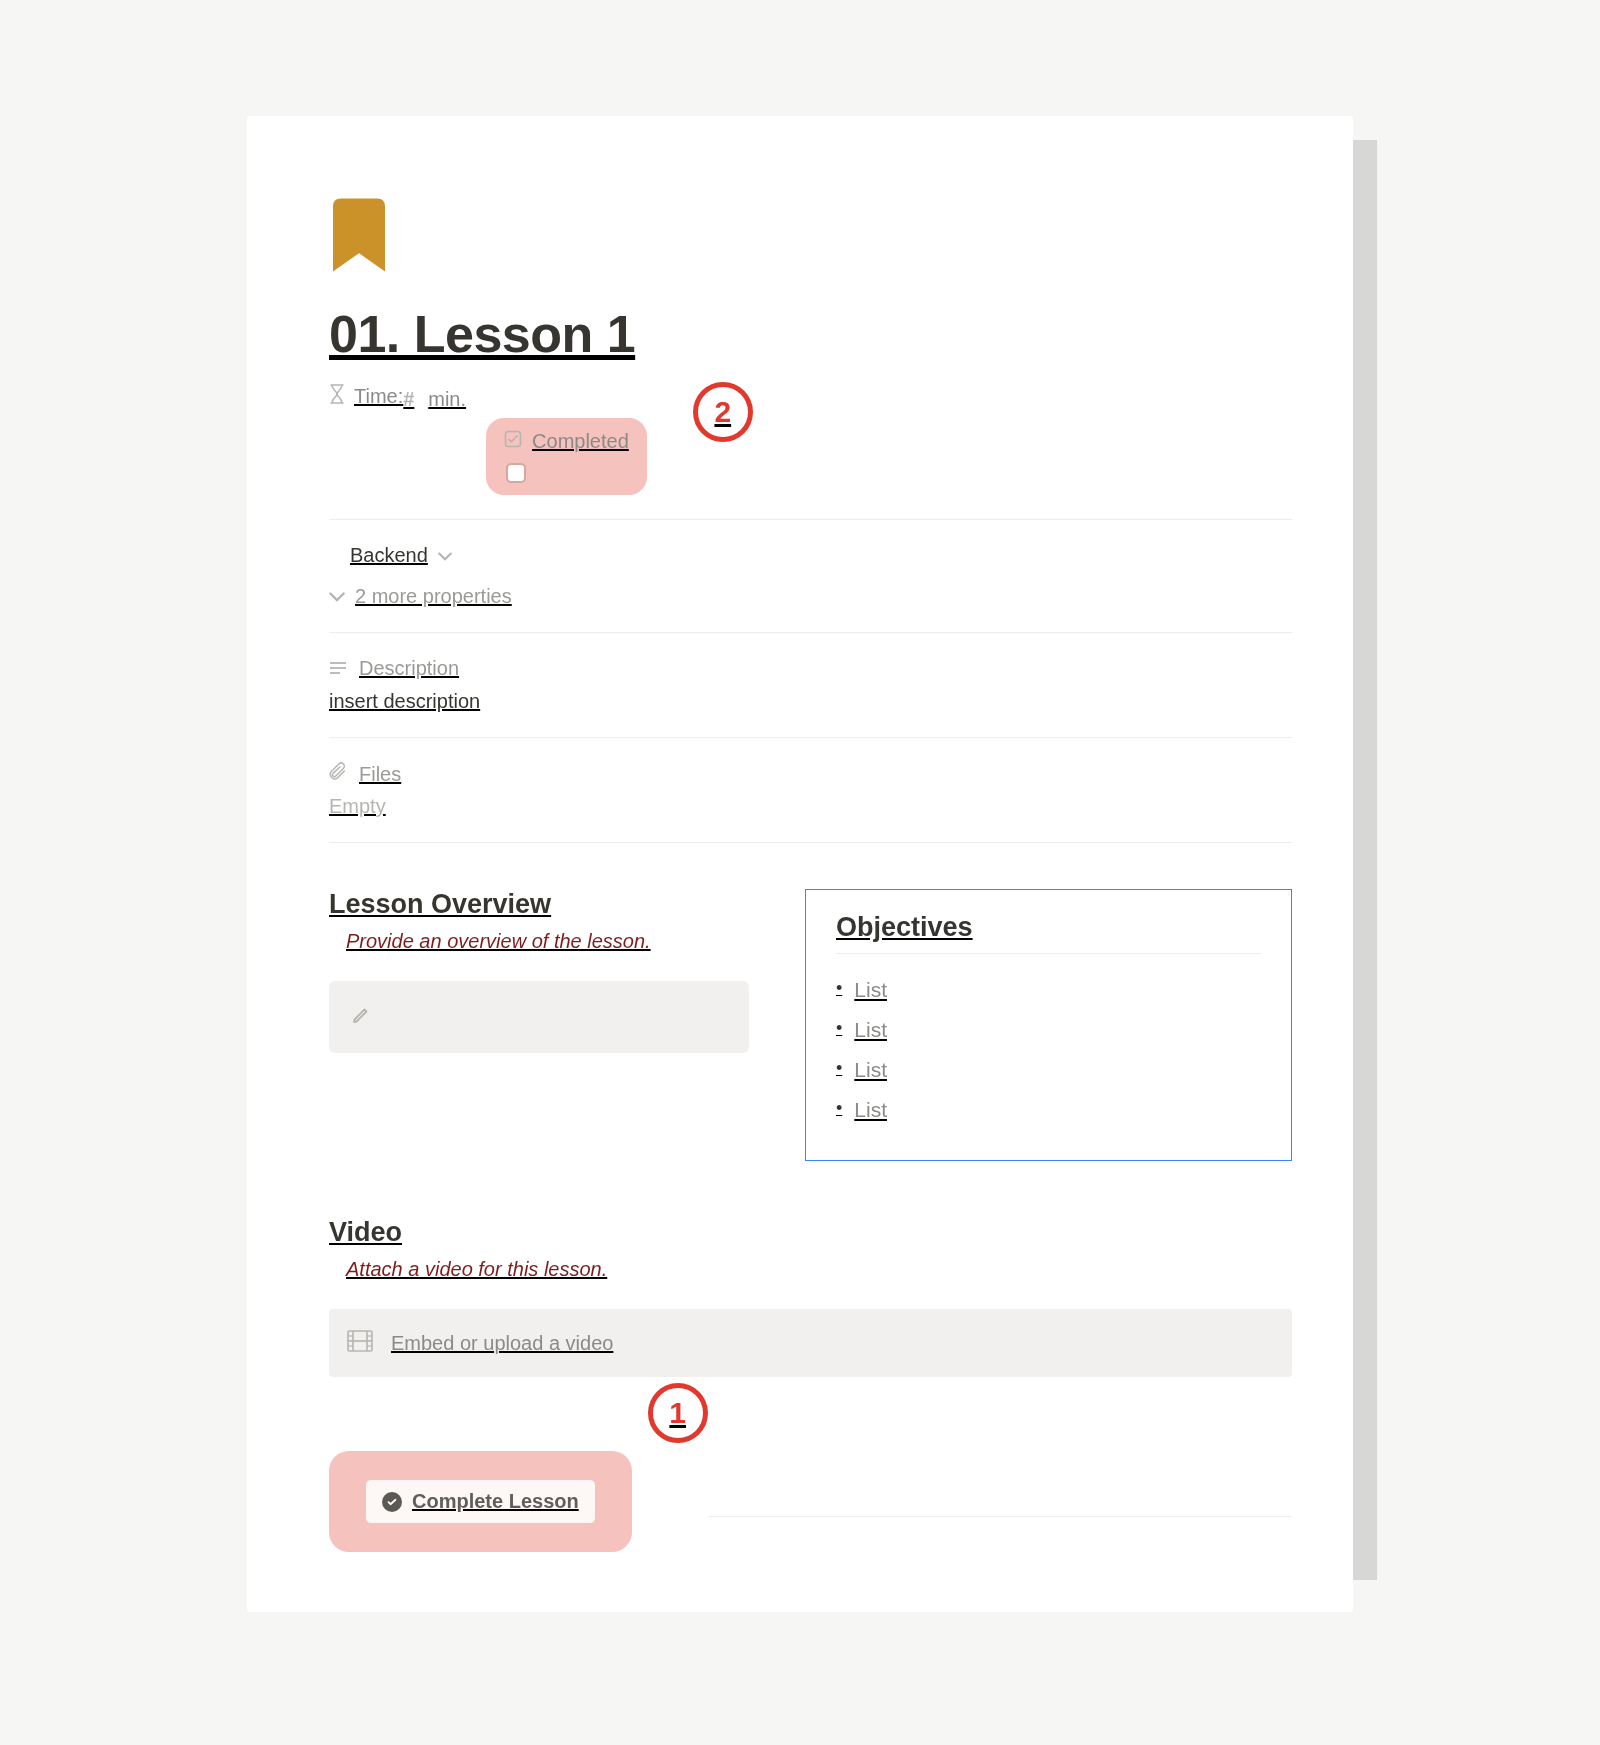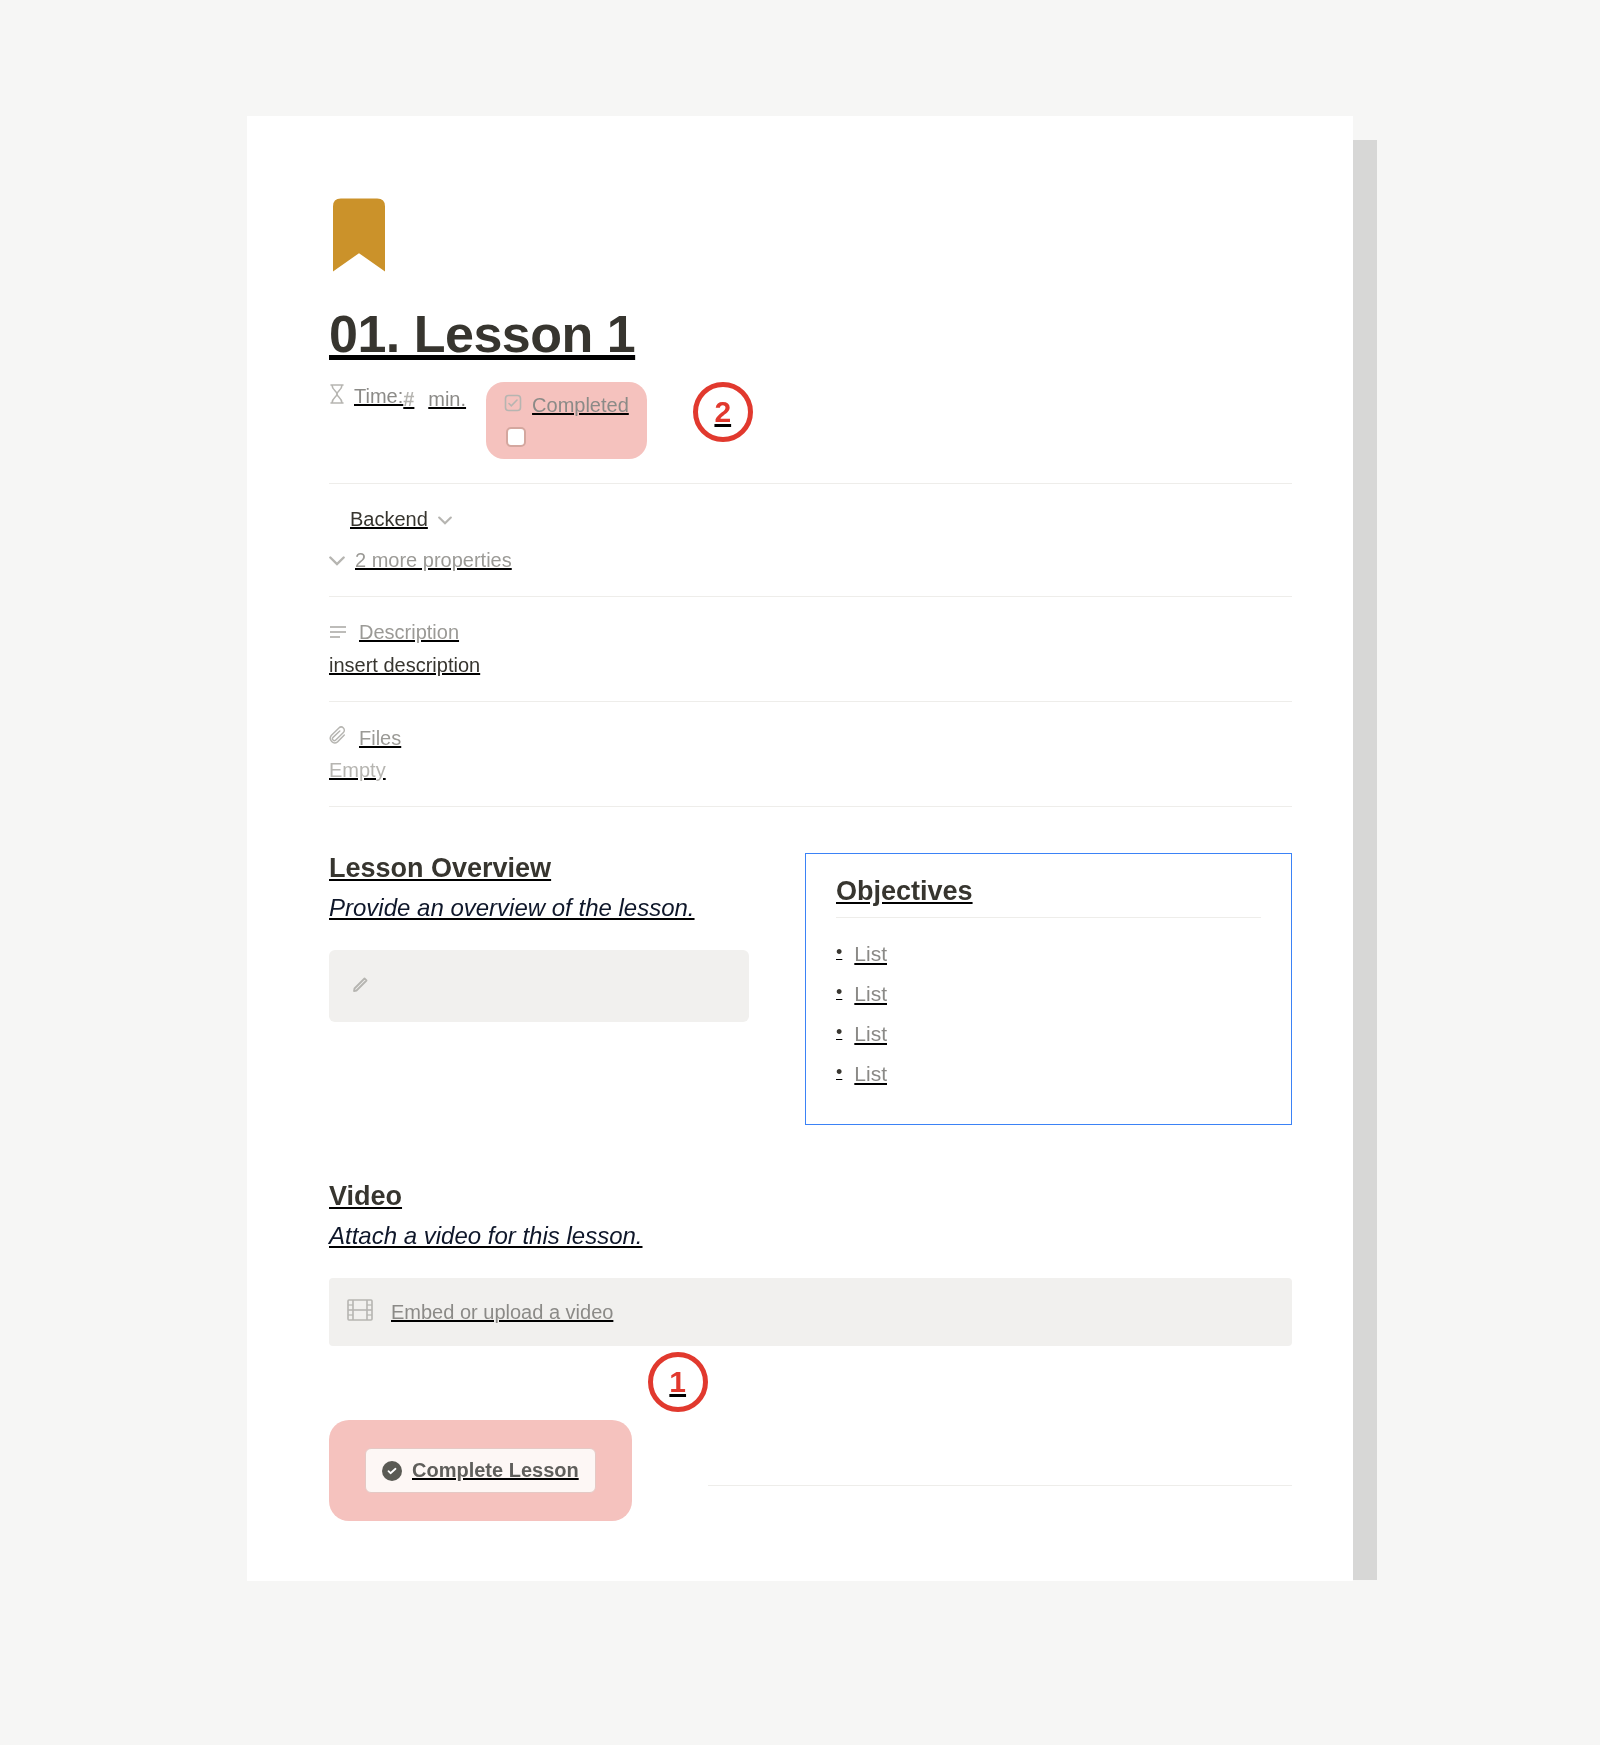--- a/index.html
+++ b/index.html
@@ -15,21 +15,21 @@
 
   .title { font-size: 52px; font-weight: 700; color: #37352f; letter-spacing: -0.5px; margin-bottom: 18px; }
 
   .prop-row { display: flex; align-items: flex-start; }
   .time-block { display:flex; flex-direction:row; font-size: 20px; color:#8b8a87; margin-right: 20px; }
   .time-line1 { display:flex; align-items:center; gap:8px; }
   .time-line2 { display:flex; align-items:center; gap:8px; margin-top:6px; color:#8b8a87; }
 
   .hourglass-icon, .hash-icon { width:17px; }
 
-  .completed-pill { background: #f5c2be; border-radius: 18px; padding: 12px 18px 12px 18px; display:flex; flex-direction:column; gap:10px; }
+  .completed-pill { background: #f5c2be; border-radius: 18px; padding: 12px 18px 12px 18px; display:flex; flex-direction:column; gap:10px;margin-top:36px; }
   .completed-label { display:flex; align-items:center; gap:10px; color:#8b8a87; font-size:20px;}
   .completed-checkbox { width:20px; height:20px; border:2px solid #d4a79f; border-radius:5px; background:#fff; margin-left: 2px;}
 
   .circle-badge { width:60px; height:60px; border:5px solid #e1392e; border-radius:50%; display:flex; align-items:center; justify-content:center; margin-left: 46px; }
   .circle-badge span { color:#e1392e; font-weight:700; font-size:30px; }
 
   .divider { border:none; border-top:1px solid #eeedea; margin: 24px 0; }
 
   .backend-row { display:flex; align-items:center; gap:10px; color:#37352f; font-size:20px;margin-left:21px; }
   .chev { color:#b6b5b1; }
@@ -40,21 +40,21 @@
   .desc-text { color:#37352f; font-size:20px; margin-top:10px; }
 
   .files-label { display:flex; align-items:center; gap:10px; color:#9b9a96; font-size:20px; }
   .files-empty { color:#b6b5b1; font-size:20px; margin-top:8px; }
 
   .columns { display:flex; gap:56px; margin-top: 46px; }
   .col-left { flex:0 0 420px; }
   .col-right { flex:1; border:1px solid #3b82f6; border-radius:0; padding: 22px 30px 30px 30px; }
 
   .h2 { font-size:27px; font-weight:700; color:#37352f; margin-bottom:10px; }
-  .subitalic { font-style: italic; color:#0f172a; font-size:24px; margin-bottom:28px; }
+  .subitalic { font-style: italic; color:#7f1d1d; font-size:20px; margin-bottom:28px;margin-left:17px; }
 
   .gray-block { background:#f1f0ee; border-radius:6px; height:72px; display:flex; align-items:center; padding-left:22px; color:#b6b5b1; }
 
   .obj-hr { border:none; border-top:1px solid #eeedea; margin: 8px 0 16px 0;}
   .obj-list { list-style: none; }
   .obj-list li { display:flex; align-items:flex-start; gap:12px; color:#8b8a87; font-size:21px; padding: 8px 0; }
   .obj-list li::before { content:"•"; color:#37352f; font-size:18px; }
 
   .video-section { margin-top: 56px; }
   .video-embed { background:#f1f0ee; border-radius:4px; height:68px; display:flex; align-items:center; gap:18px; padding: 0 18px; color:#8b8a87; font-size:20px; }

